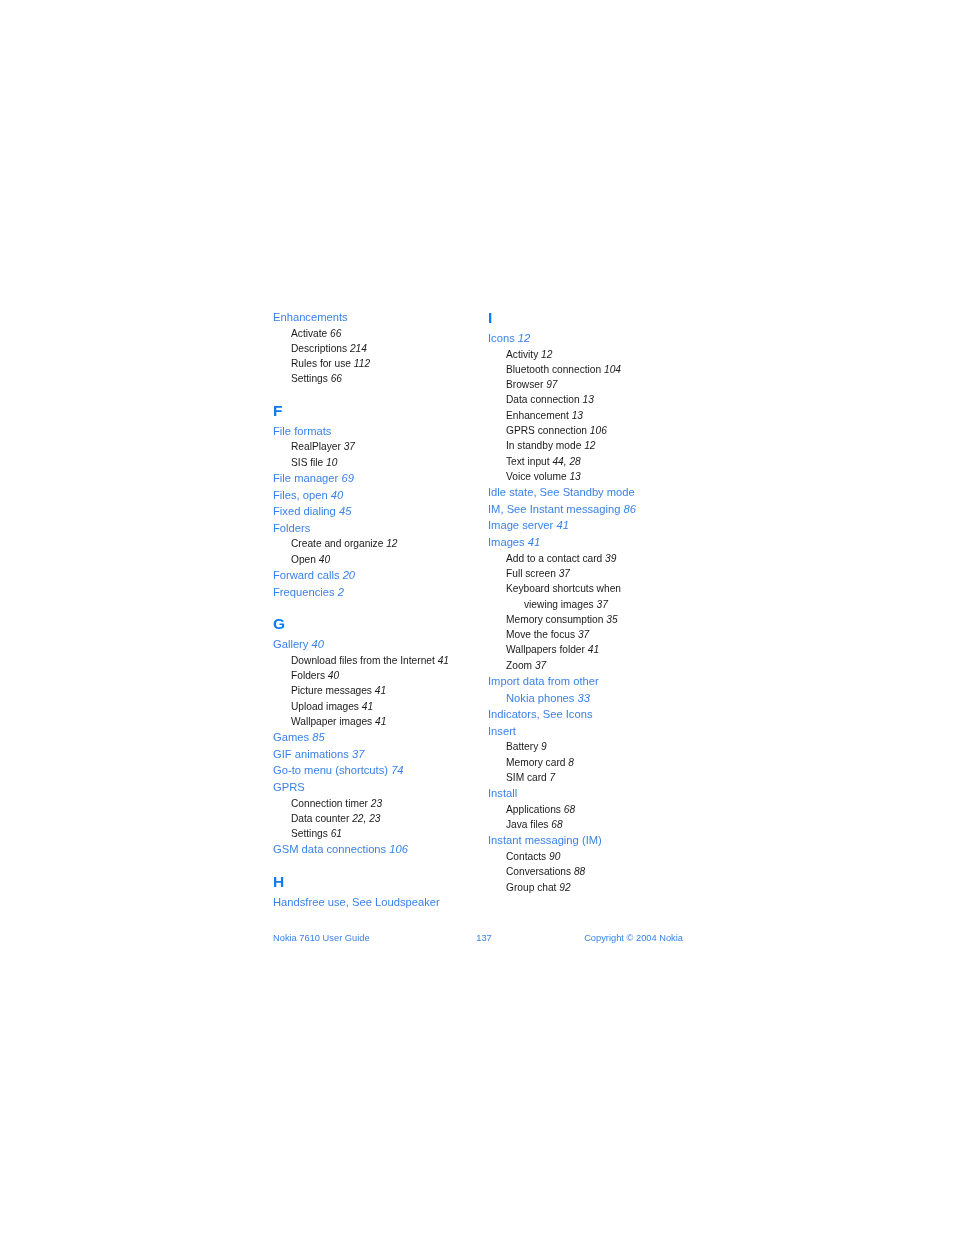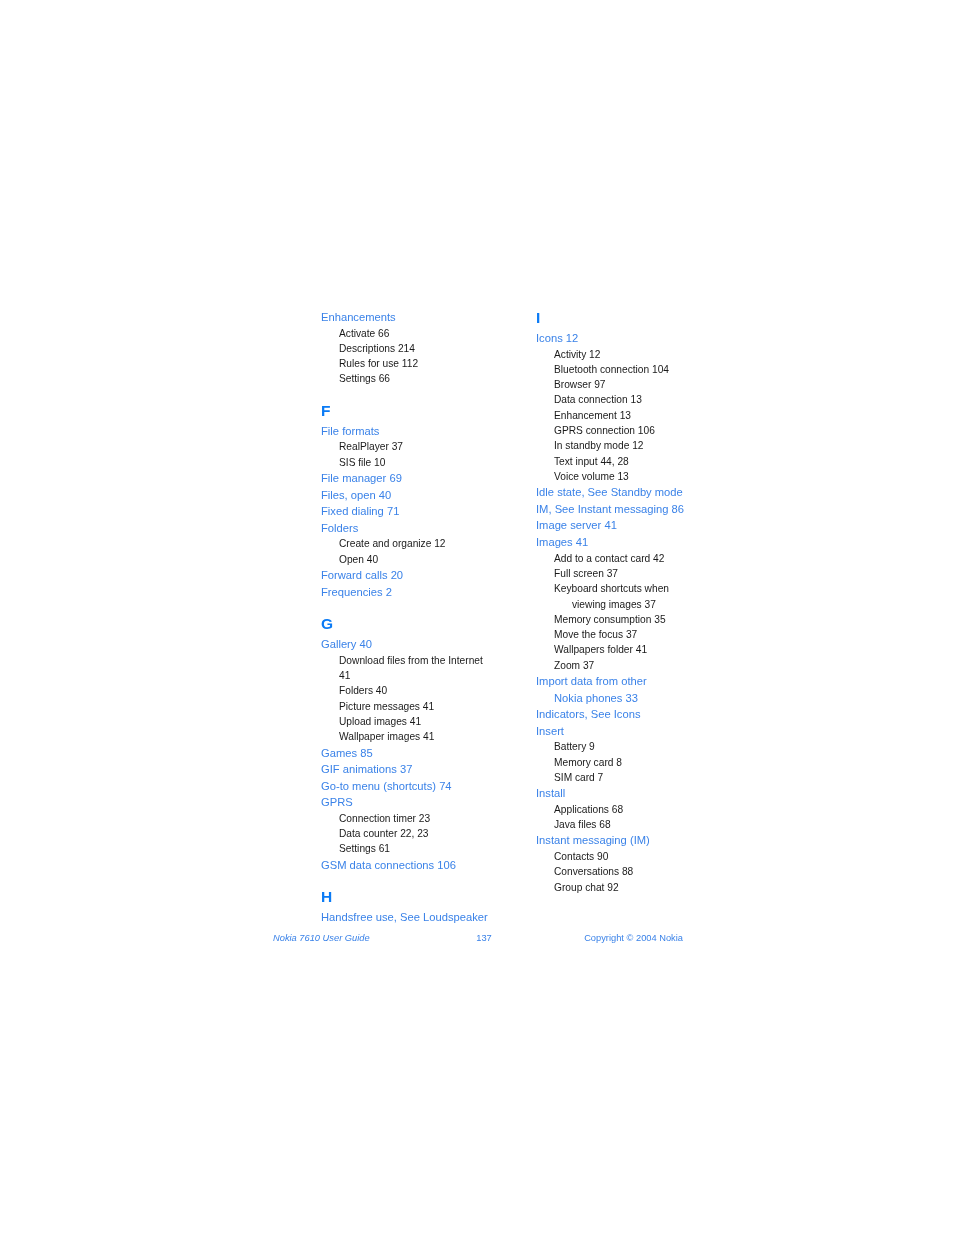--- a/index.html
+++ b/index.html
@@ -42,21 +42,20 @@
     color: #0B7BF5;
     font-size: 15.5px;
     font-weight: bold;
     line-height: 17px;
     margin: 0;
     padding: 0;
     letter-spacing: 0.2px;
   }
   .section-block {
     margin-bottom: 0;
-    margin-left: 48px;
   }
   .section-block + .section-block {
     margin-top: 15px;
   }
   .section-letter-spacer {
     height: 4px;
   }
 
   
   .entry {
@@ -80,39 +79,39 @@
   
   .sub.cont {
     padding-left: 36px;
   }
   
   .entry.cont {
     padding-left: 18px;
   }
 
   .pg {
+    font-style: italic;
   }
   .ref {
   }
 
   
   #footer {
     position: absolute;
     left: 273px;
     top: 930px;
     width: 422px;
     height: 16px;
     color: #3A82E8;
     font-size: 9.3px;
     line-height: 16px;
   }
   #footer-left {
     position: absolute;
     left: 0; top: 0;
-    font-style: italic;
     white-space: nowrap;
     text-align: right;
   }
   #footer-center {
     position: absolute;
     left: 0; top: 0;
     width: 422px;
     text-align: center;
     white-space: nowrap;
   }
@@ -137,21 +136,21 @@
           <div class="sub">Settings <span class="pg">66</span></div>
         </div>
         <div class="section-block">
           <div class="section-letter">F</div>
           <div class="section-letter-spacer"></div>
           <div class="entry">File formats</div>
           <div class="sub">RealPlayer <span class="pg">37</span></div>
           <div class="sub">SIS file <span class="pg">10</span></div>
           <div class="entry">File manager <span class="pg">69</span></div>
           <div class="entry">Files, open <span class="pg">40</span></div>
-          <div class="entry">Fixed dialing <span class="pg">71</span></div>
+          <div class="entry">Fixed dialing <span class="pg">45</span></div>
           <div class="entry">Folders</div>
           <div class="sub">Create and organize <span class="pg">12</span></div>
           <div class="sub">Open <span class="pg">40</span></div>
           <div class="entry">Forward calls <span class="pg">20</span></div>
           <div class="entry">Frequencies <span class="pg">2</span></div>
         </div>
         <div class="section-block">
           <div class="section-letter">G</div>
           <div class="section-letter-spacer"></div>
           <div class="entry">Gallery <span class="pg">40</span></div>
@@ -186,21 +185,21 @@
           <div class="sub">Data connection <span class="pg">13</span></div>
           <div class="sub">Enhancement <span class="pg">13</span></div>
           <div class="sub">GPRS connection <span class="pg">106</span></div>
           <div class="sub">In standby mode <span class="pg">12</span></div>
           <div class="sub">Text input <span class="pg">44, 28</span></div>
           <div class="sub">Voice volume <span class="pg">13</span></div>
           <div class="entry">Idle state, See <span class="ref">Standby mode</span></div>
           <div class="entry">IM, See <span class="ref">Instant messaging</span> <span class="pg">86</span></div>
           <div class="entry">Image server <span class="pg">41</span></div>
           <div class="entry">Images <span class="pg">41</span></div>
-          <div class="sub">Add to a contact card <span class="pg">42</span></div>
+          <div class="sub">Add to a contact card <span class="pg">39</span></div>
           <div class="sub">Full screen <span class="pg">37</span></div>
           <div class="sub">Keyboard shortcuts when</div>
           <div class="sub cont">viewing images <span class="pg">37</span></div>
           <div class="sub">Memory consumption <span class="pg">35</span></div>
           <div class="sub">Move the focus <span class="pg">37</span></div>
           <div class="sub">Wallpapers folder <span class="pg">41</span></div>
           <div class="sub">Zoom <span class="pg">37</span></div>
           <div class="entry">Import data from other</div>
           <div class="entry cont">Nokia phones <span class="pg">33</span></div>
           <div class="entry">Indicators, See <span class="ref">Icons</span></div>

